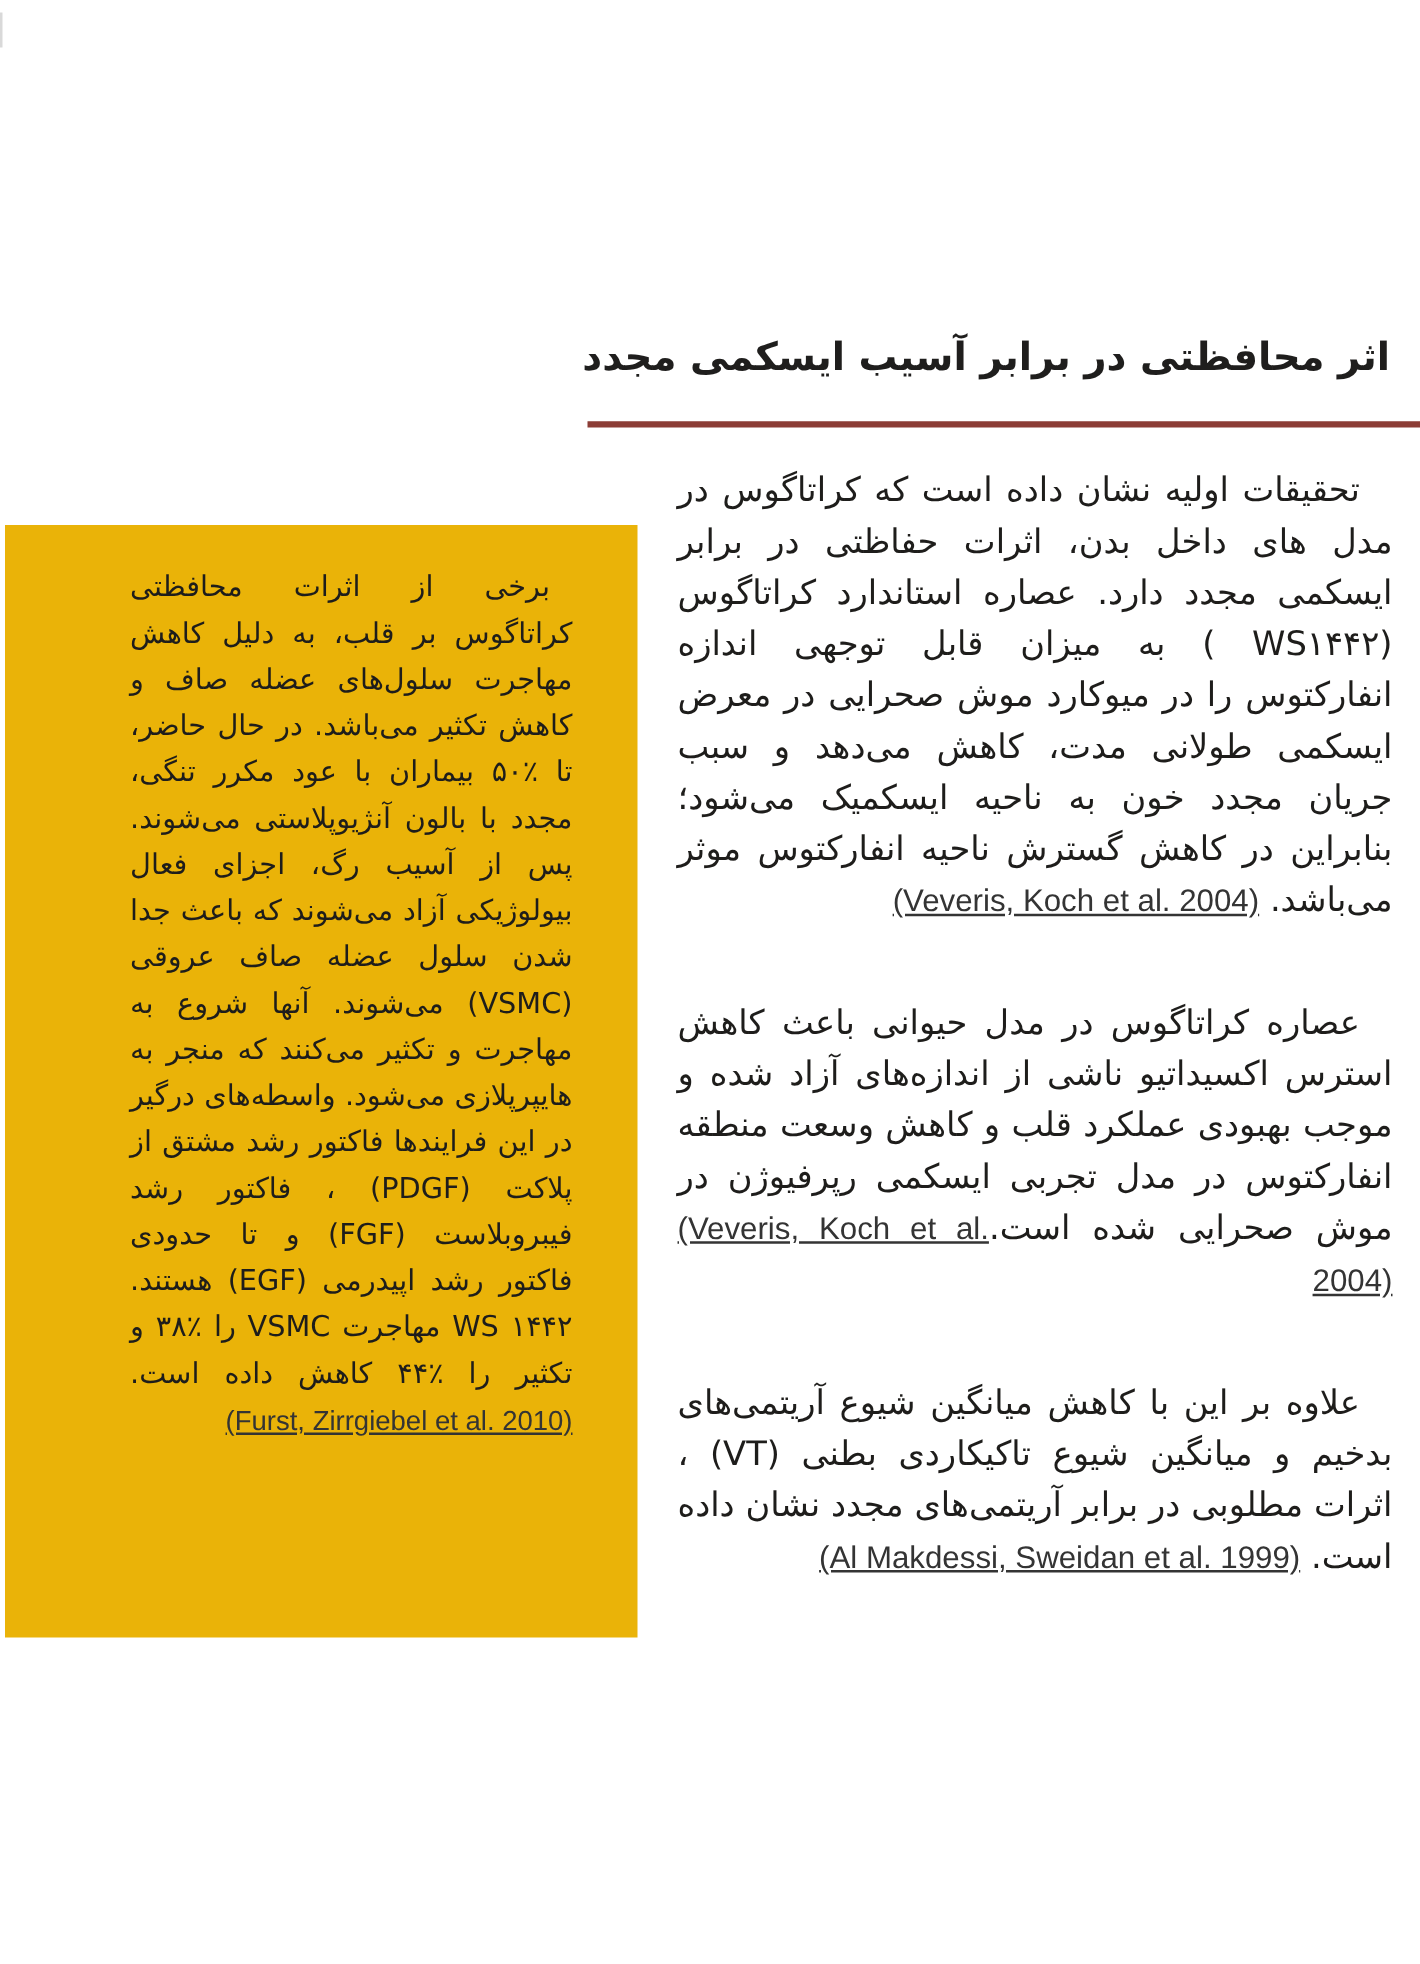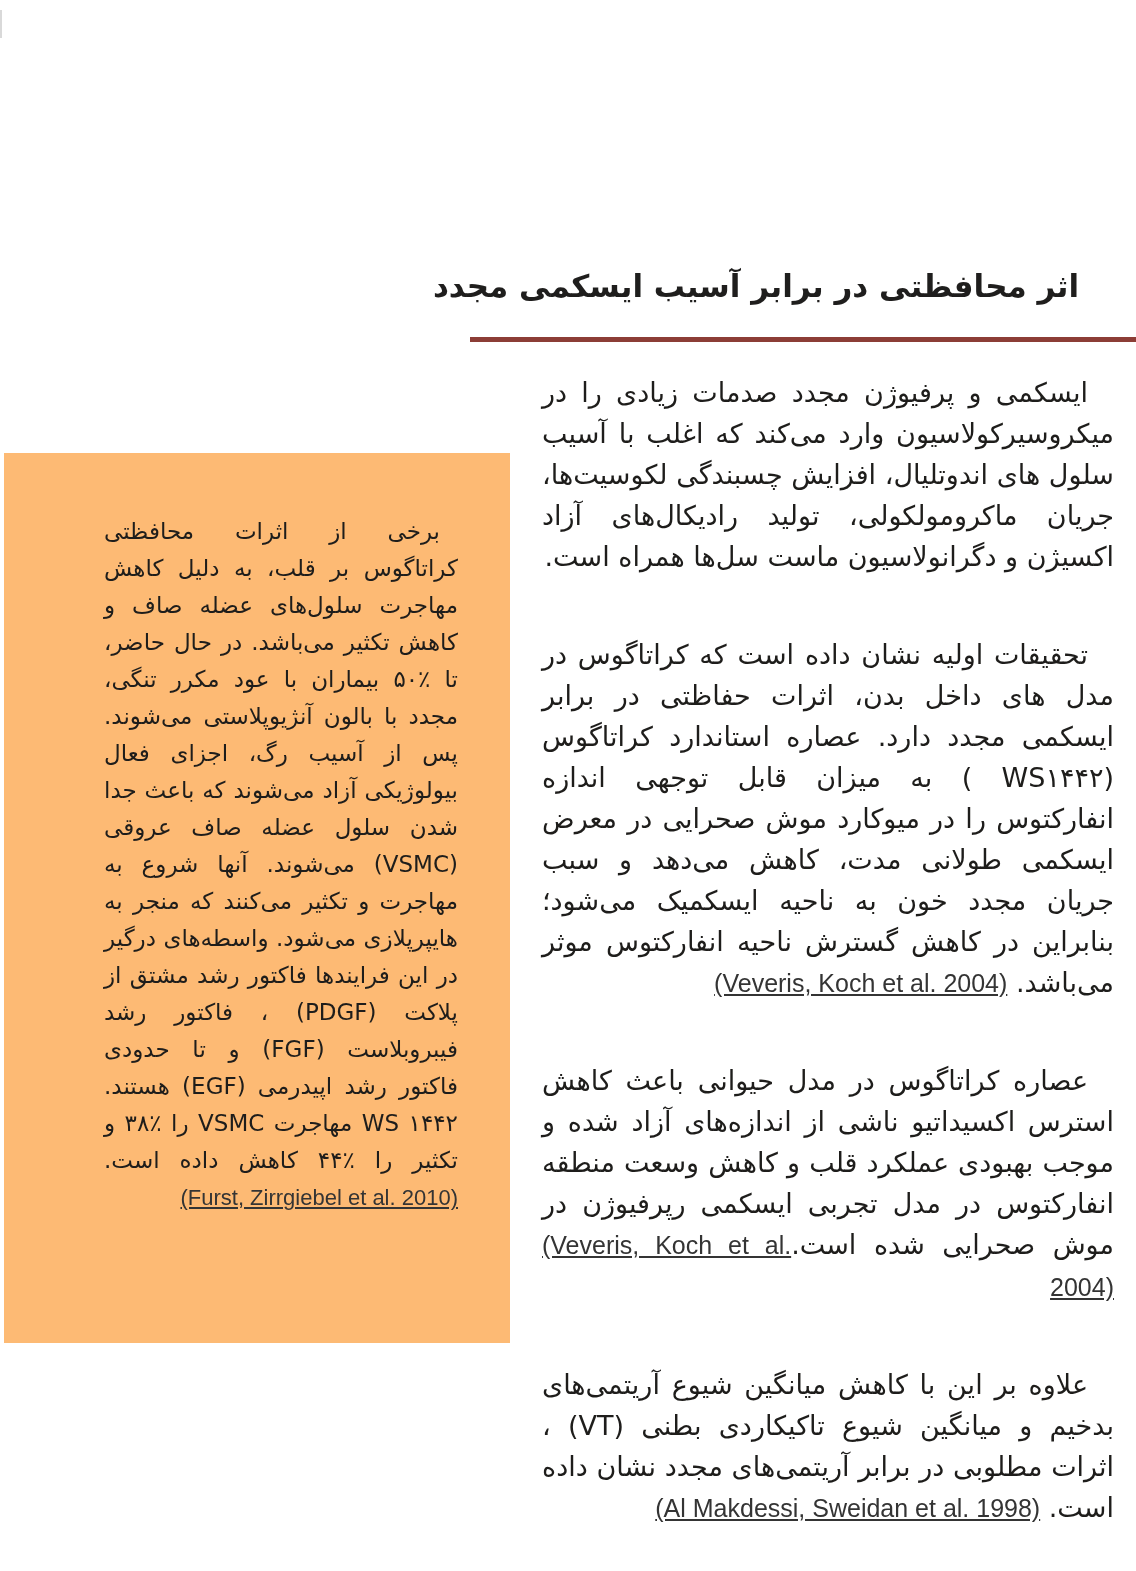--- a/index.html
+++ b/index.html
@@ -12,21 +12,21 @@
     font-family:"DejaVu Sans",sans-serif;
     color:#1e1d1b;
   }
   .edge-artifact{
     position:absolute;left:0;top:10px;width:2px;height:28px;
     background:#d9d9d9;
   }
   .heading{
     position:absolute;top:266px;right:24px;left:400px;
     margin:0;
-    direction:rtl;text-align:center;
+    direction:rtl;text-align:right;
     font-size:31px;font-weight:bold;line-height:1.35;
     color:#1f1e1d;
     font-family:"DejaVu Sans",sans-serif;
   }
   .rule{
     position:absolute;top:337px;left:470px;right:0;height:5px;
     
     background:#8c3d36;
   }
   .main{
@@ -43,25 +43,24 @@
   }
   .cite{
     font-family:"Liberation Sans","DejaVu Sans",sans-serif;
     font-size:25px;
     color:#343434;
     unicode-bidi:isolate;
     text-decoration:underline;
   }
   .sidebar{
     position:absolute;left:4px;top:420px;width:506px;height:890px;
-    background:#fdba74;
+    background:#eab308;
     box-sizing:border-box;
-    padding:60px 52px 0 100px;
+    padding:32px 52px 0 100px;
     direction:rtl;
-    margin-top:33px;
   }
   .sidebar p{
     margin:0;
     text-align:justify;
     text-indent:18px;
     font-size:23px;line-height:37px;
     color:#1e1d1b;
   }
   .sidebar .cite{
     font-size:22px;
@@ -72,23 +71,22 @@
 
 <div class="page">
 
   <div class="edge-artifact"></div>
 
   <h1 class="heading" dir="rtl">اثر محافظتی در برابر آسیب ایسکمی مجدد</h1>
 
   <div class="rule"></div>
 
   <div class="main" dir="rtl">
-    <p><span>ایسکمی و پرفیوژن مجدد صدمات زیادی را در میکروسیرکولاسیون وارد می‌کند که اغلب با آسیب سلول های اندوتلیال، افزایش چسبندگی لکوسیت‌ها، جریان ماکرومولکولی، تولید رادیکال‌های آزاد اکسیژن و دگرانولاسیون ماست سل‌ها همراه است.</span><span class="cite" dir="ltr"></span></p>
     <p><span>تحقیقات اولیه نشان داده است که کراتاگوس در مدل های داخل بدن، اثرات حفاظتی در برابر ایسکمی مجدد دارد. عصاره استاندارد کراتاگوس (WS۱۴۴۲ ) به میزان قابل توجهی اندازه انفارکتوس را در میوکارد موش صحرایی در معرض ایسکمی طولانی مدت، کاهش می‌دهد و سبب جریان مجدد خون به ناحیه ایسکمیک می‌شود؛ بنابراین در کاهش گسترش ناحیه انفارکتوس موثر می‌باشد. </span><span class="cite" dir="ltr">(Veveris, Koch et al. 2004)</span></p>
     <p><span>عصاره کراتاگوس در مدل حیوانی باعث کاهش استرس اکسیداتیو ناشی از اندازه‌های آزاد شده و موجب بهبودی عملکرد قلب و کاهش وسعت منطقه انفارکتوس در مدل تجربی ایسکمی رپرفیوژن در موش صحرایی شده است.</span><span class="cite" dir="ltr">(Veveris, Koch et al. 2004)</span></p>
-    <p><span>علاوه بر این با کاهش میانگین شیوع آریتمی‌های بدخیم و میانگین شیوع تاکیکاردی بطنی (VT) ، اثرات مطلوبی در برابر آریتمی‌های مجدد نشان داده است. </span><span class="cite" dir="ltr">(Al Makdessi, Sweidan et al. 1998)</span></p>
+    <p><span>علاوه بر این با کاهش میانگین شیوع آریتمی‌های بدخیم و میانگین شیوع تاکیکاردی بطنی (VT) ، اثرات مطلوبی در برابر آریتمی‌های مجدد نشان داده است. </span><span class="cite" dir="ltr">(Al Makdessi, Sweidan et al. 1999)</span></p>
   </div>
 
   <aside class="sidebar" dir="rtl">
     <p><span>برخی از اثرات محافظتی کراتاگوس بر قلب، به دلیل کاهش مهاجرت سلول‌های عضله صاف و کاهش تکثیر می‌باشد. در حال حاضر، تا ٪۵۰ بیماران با عود مکرر تنگی، مجدد با بالون آنژیوپلاستی می‌شوند. پس از آسیب رگ، اجزای فعال بیولوژیکی آزاد می‌شوند که باعث جدا شدن سلول عضله صاف عروقی (VSMC) می‌شوند. آنها شروع به مهاجرت و تکثیر می‌کنند که منجر به هایپرپلازی می‌شود. واسطه‌های درگیر در این فرایندها فاکتور رشد مشتق از پلاکت (PDGF) ، فاکتور رشد فیبروبلاست (FGF) و تا حدودی فاکتور رشد اپیدرمی (EGF) هستند. WS ۱۴۴۲ مهاجرت VSMC را ٪۳۸ و تکثیر را ٪۴۴ کاهش داده است. </span><span class="cite" dir="ltr">(Furst, Zirrgiebel et al. 2010)</span></p>
   </aside>
 
 </div>
 
 </body></html>

